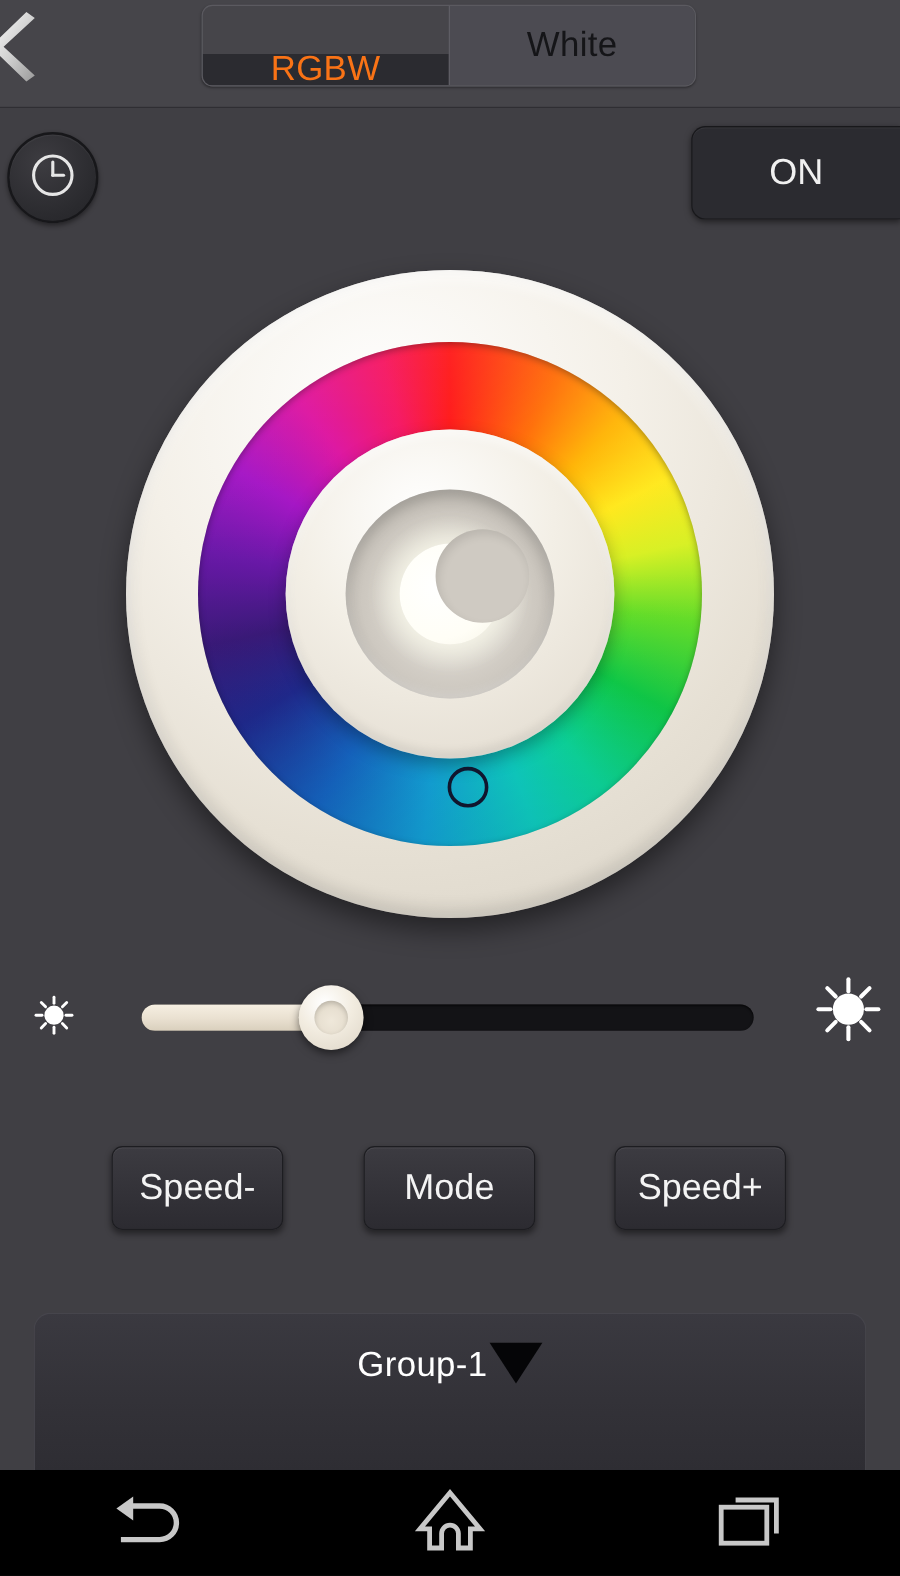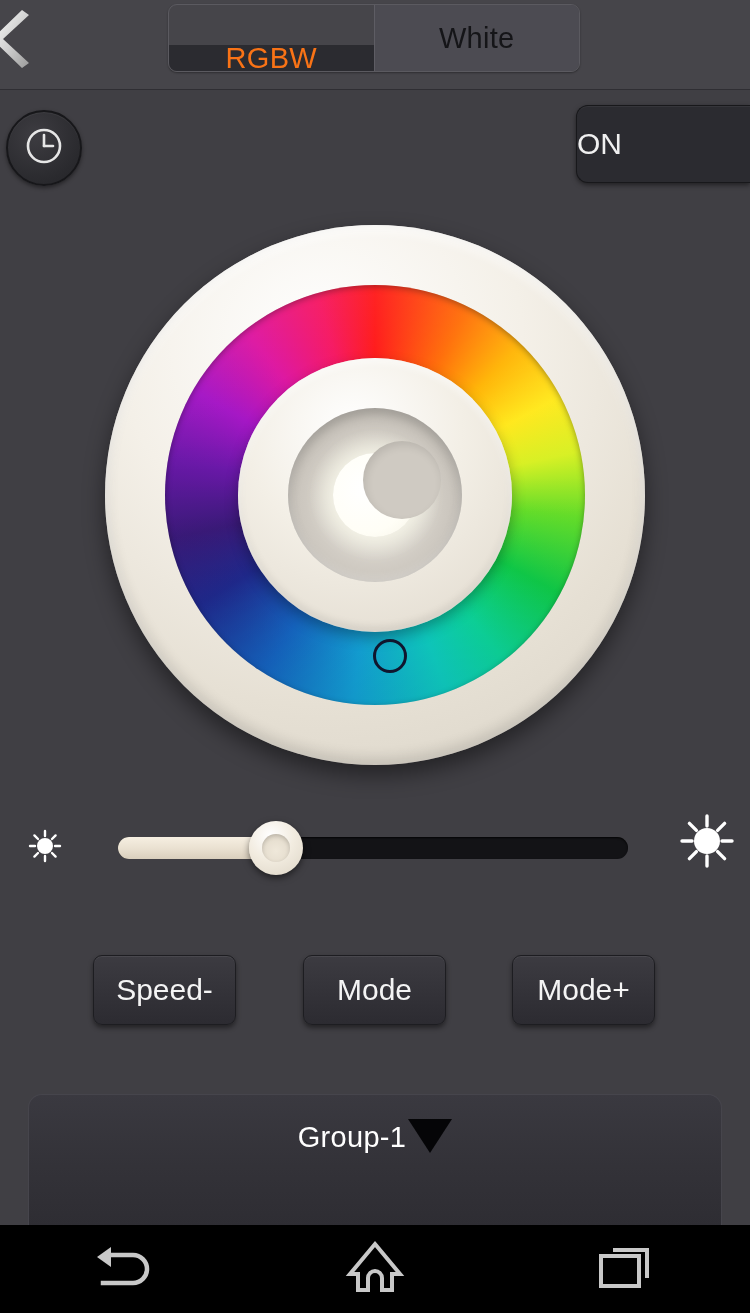--- a/index.html
+++ b/index.html
@@ -66,21 +66,21 @@
     height:78px; width:174px;
     display:flex;
     border-radius:12px 0 0 12px;
     background:#2b2b30;
     border:1px solid #18181b;
     border-right:none;
     box-shadow:0 2px 5px rgba(0,0,0,.5), inset 0 1px 0 rgba(255,255,255,.05);
     overflow:hidden;
   }
   .onoff .ob{
-    flex:1 1 0; display:flex; align-items:center; 
+    flex:1 1 0; display:flex; align-items:center; justify-content:center;
     font-size:30px; color:#f0f0f0; cursor:pointer; user-select:none;
   }
   .onoff .ob + .ob{ border-left:1px solid #161619; }
 
   
   .wheel-wrap{
     position:absolute; left:105px; top:225px;
     width:540px; height:540px;
   }
   .bezel{
@@ -358,21 +358,21 @@
   </span>
 
   <div class="btn-row">
     <div class="abtn b2">
       <span>Mode</span>
     </div>
     <div class="abtn b1">
       <span>Speed-</span>
     </div>
     <div class="abtn b3">
-      <span>Mode+</span>
+      <span>Speed+</span>
     </div>
   </div>
 
   <div class="group-panel">
     <div class="group-label">
       <span>Group-1</span><span class="caret"></span>
     </div>
   </div>
 
 </div>

